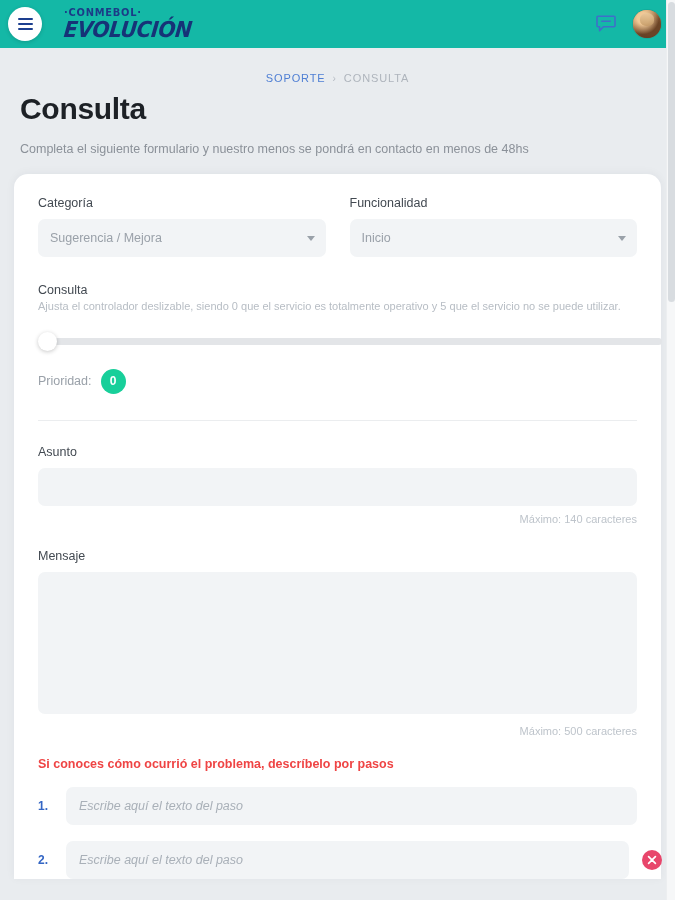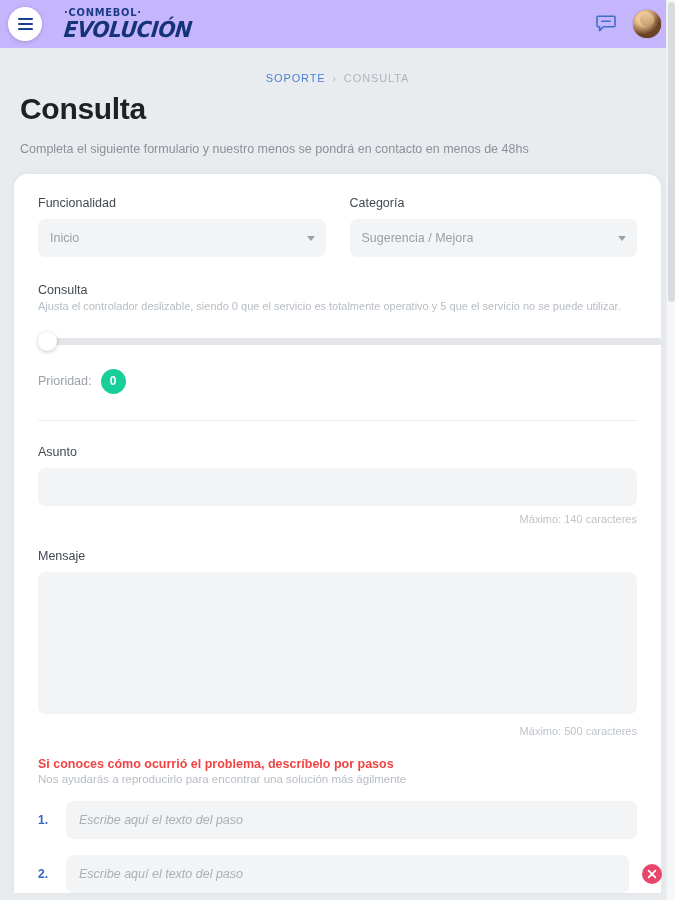--- a/index.html
+++ b/index.html
@@ -23,21 +23,21 @@
     width: 675px;
     height: 900px;
     overflow: hidden;
     background: #e9ecef;
   }
 
   
   .topbar {
     position: relative;
     height: 48px;
-    background: #c4b5fd;
+    background: #14b8a6;
     display: flex;
     align-items: center;
     padding: 0 14px 0 8px;
     z-index: 30;
   }
 
   .hamburger-btn {
     width: 34px;
     height: 34px;
     border-radius: 50%;
@@ -465,34 +465,34 @@
 
       <h1 class="page-title">Consulta</h1>
       <p class="page-sub">Completa el siguiente formulario y nuestro menos se pondrá en contacto en menos de 48hs</p>
     </div>
 
     <div class="card">
 
       <div class="row-2">
 
         <div class="field">
+          <label class="field-label">Categoría</label>
+          <div class="select-box">
+            <span class="select-value">Sugerencia / Mejora</span>
+            <span class="select-arrow"></span>
+          </div>
+        </div>
+
+        <div class="field">
           <label class="field-label">Funcionalidad</label>
           <div class="select-box">
             <span class="select-value">Inicio</span>
             <span class="select-arrow"></span>
           </div>
         </div>
-
-        <div class="field">
-          <label class="field-label">Categoría</label>
-          <div class="select-box">
-            <span class="select-value">Sugerencia / Mejora</span>
-            <span class="select-arrow"></span>
-          </div>
-        </div>
       </div>
 
       <div class="priority-block">
         <div class="priority-label">Consulta</div>
         <div class="priority-help">Ajusta el controlador deslizable, siendo 0 que el servicio es totalmente operativo y 5 que el servicio no se puede utilizar.</div>
 
         <div class="slider-wrap">
           <div class="slider-track"></div>
           <div class="slider-thumb"></div>
         </div>
@@ -512,21 +512,20 @@
       </div>
 
       <div class="text-field-block">
         <label class="field-label">Mensaje</label>
         <textarea class="textarea-box" placeholder="" style=""></textarea>
         <div class="counter-hint">Máximo: 500 caracteres</div>
       </div>
 
       <div class="steps-block">
         <div class="steps-title">Si conoces cómo ocurrió el problema, descríbelo por pasos</div>
-        <div class="steps-sub">Nos ayudarás a reproducirlo para encontrar una solución más ágilmente</div>
 
         <div class="step-row">
           <span class="step-num">1.</span>
           <input class="step-input" type="text" placeholder="Escribe aquí el texto del paso" style="">
         </div>
 
         <div class="step-row has-delete">
           <span class="step-num">2.</span>
           <input class="step-input" type="text" placeholder="Escribe aquí el texto del paso" style="">
           <span class="step-delete">

